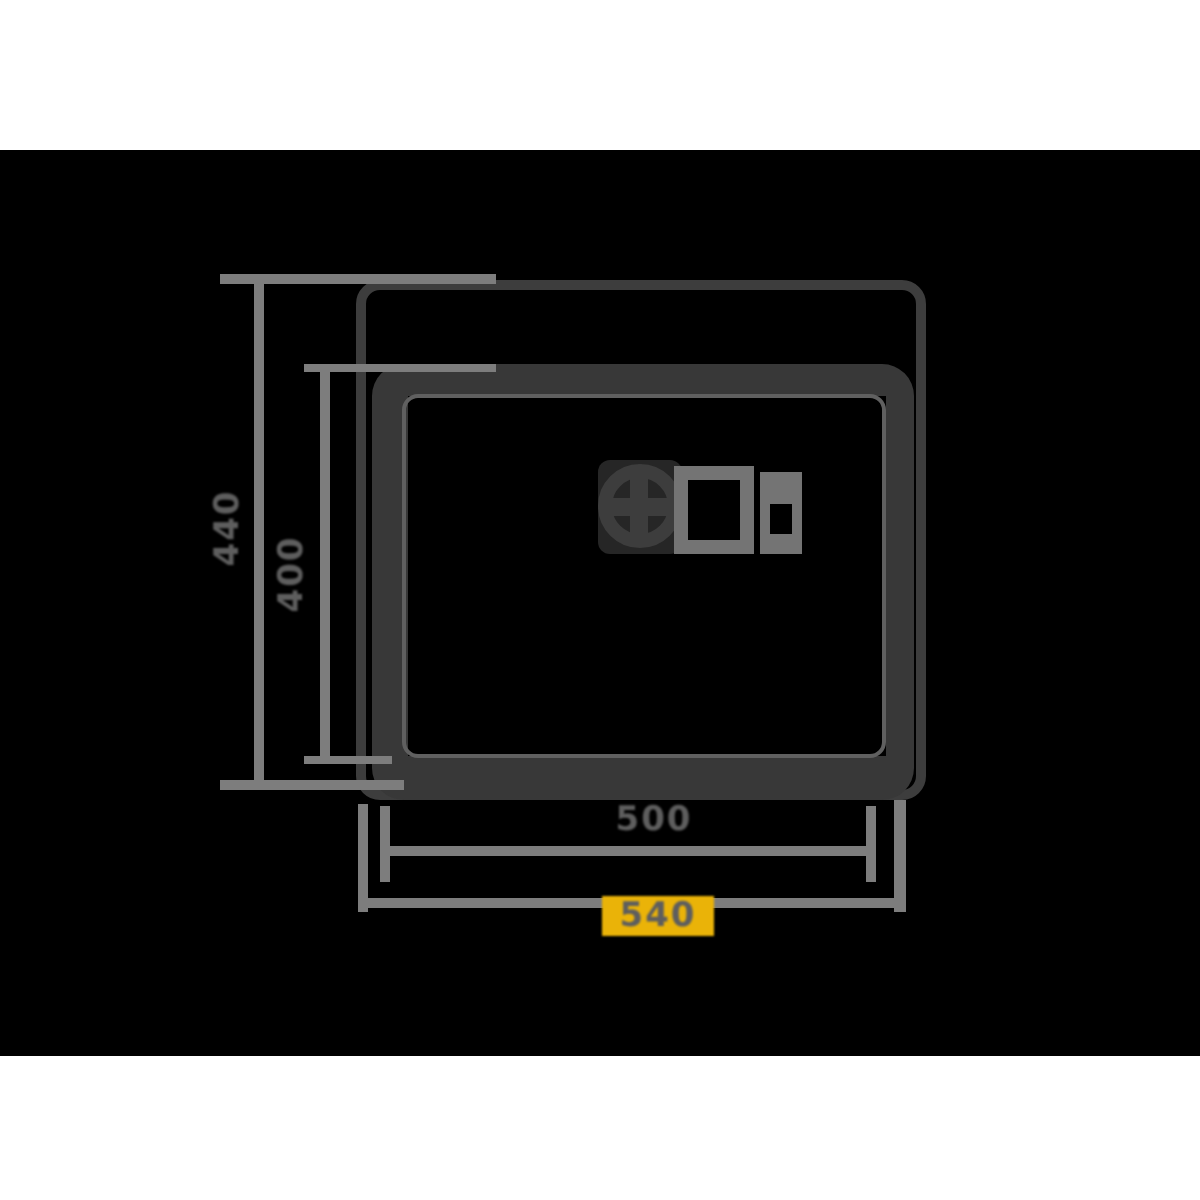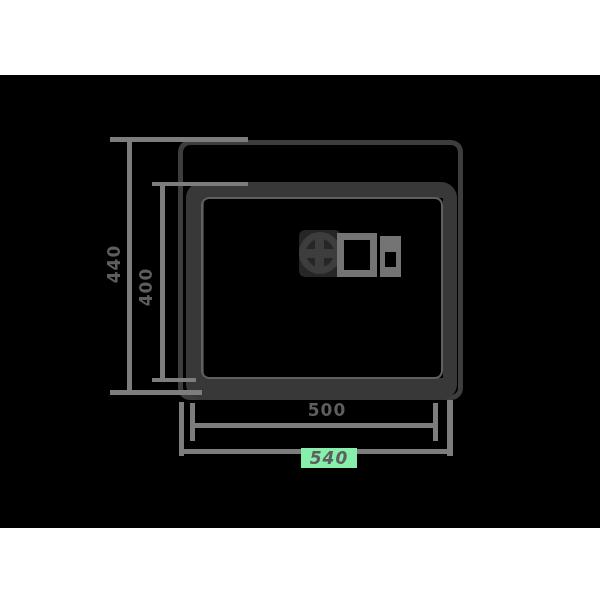--- a/index.html
+++ b/index.html
@@ -53,21 +53,21 @@
   #dim-bottom-outer-ext-left{left:179px;top:327px;width:5px;height:54px;}
   #dim-bottom-outer-ext-right{left:447px;top:325px;width:6px;height:56px;}
   #dim-bottom-outer-line{left:179px;top:374px;width:274px;height:5px;}
   
   .dim-label{
     color:#5e5e5e;font-size:17px;font-weight:bold;letter-spacing:1px;
     text-align:center;line-height:20px;
     filter:blur(0.6px);
   }
   #label-bottom-inner{left:300px;top:325px;width:54px;height:20px;text-align:center;}
-  #label-bottom-outer{left:301px;top:373px;width:56px;height:20px;background:#86efac;font-style:italic;}
+  #label-bottom-outer{left:301px;top:373px;width:56px;height:20px;background:#eab308;}
   #label-left-outer{left:89px;top:179px;width:50px;height:20px;transform:rotate(-90deg);}
   #label-left-inner{left:121px;top:202px;width:50px;height:20px;transform:rotate(-90deg);}
 </style>
 </head>
 <body>
 
 <div class="abs margin-band" id="margin-top"></div>
 
 <div class="abs" id="drawing">
 

